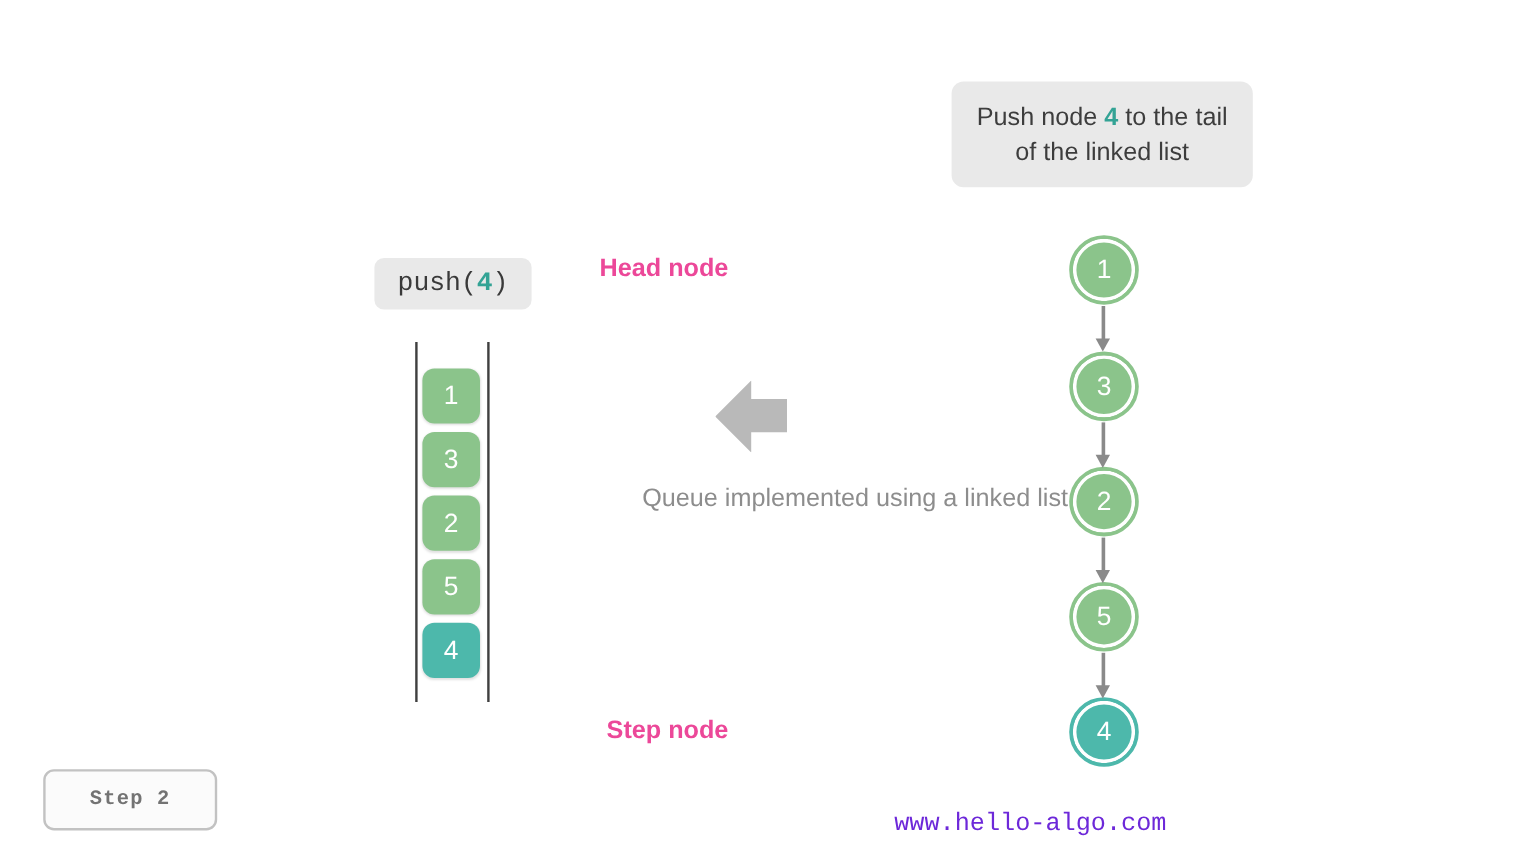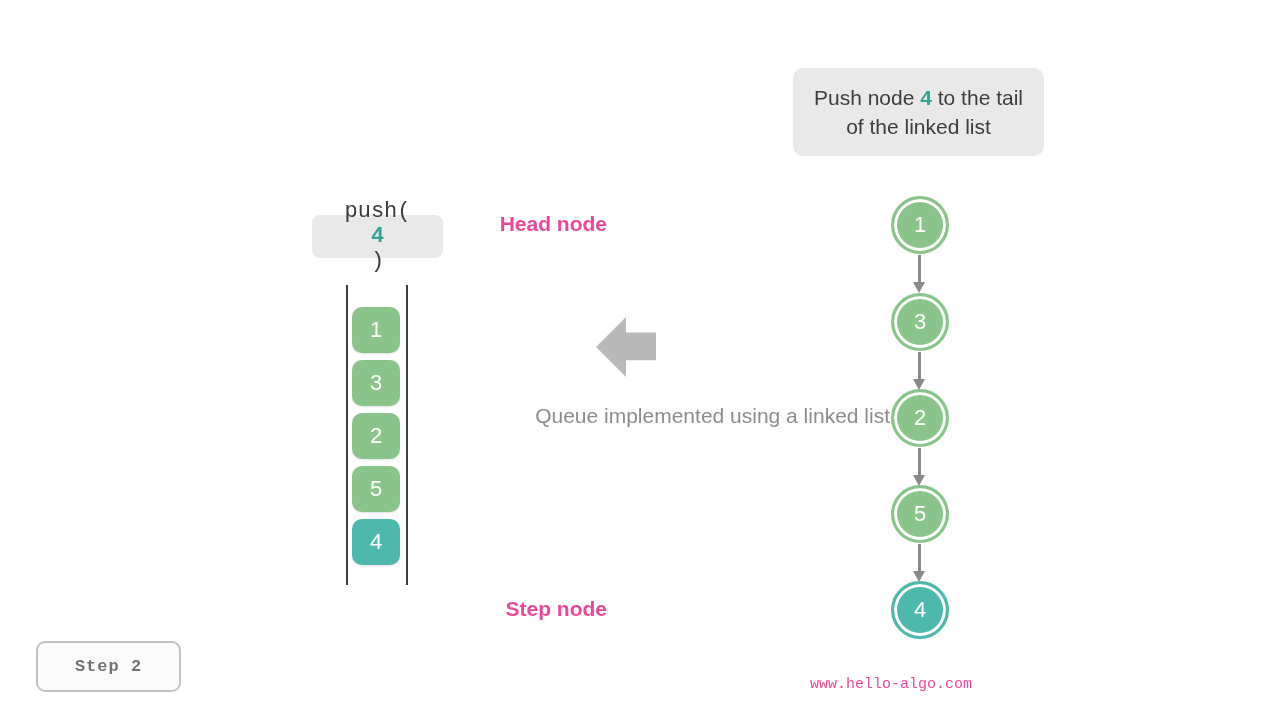--- a/index.html
+++ b/index.html
@@ -15,21 +15,21 @@
     display: flex; align-items: center; justify-content: center; text-align: center;
     font-size: 21px; line-height: 29px; color: #3d3d3d; padding: 8px 14px;
   }
   .accent-num { color: #33a395; font-weight: bold; }
 
   
   .op-chip {
     position: absolute; left: 312px; top: 215px; width: 131px; height: 43px;
     background: #e9e9e9; border-radius: 8px;
     display: flex; align-items: center; justify-content: center;
-    font-family: "Liberation Mono", monospace; font-size: 22px; color: #3a3a3a; flex-direction: column;
+    font-family: "Liberation Mono", monospace; font-size: 22px; color: #3a3a3a;
   }
   .op-chip .accent-num { color: #33a395; }
 
   
   .queue-rails {
     position: absolute; left: 346px; top: 285px; width: 62px; height: 300px;
     border-left: 2px solid #3f3f3f; border-right: 2px solid #3f3f3f;
   }
   .queue-cell {
     position: absolute; left: 352px; width: 48px; height: 46px; border-radius: 10px;
@@ -86,21 +86,21 @@
     position: absolute; left: 36px; top: 641px; width: 145px; height: 51px;
     background: #fbfbfb; border: 2px solid #c2c2c2; border-radius: 9px;
     display: flex; align-items: center; justify-content: center;
     font-family: "Liberation Mono", monospace; font-size: 17px; font-weight: bold;
     color: #737373; letter-spacing: 1px;
   }
 
   
   .watermark {
     position: absolute; right: 40px; top: 676px;
-    font-family: "Liberation Mono", monospace; font-size: 15px; color: #ec4899;
+    font-family: "Liberation Mono", monospace; font-size: 21px; color: #6d28d9;
   }
 </style>
 </head>
 <body>
 
 <div class="stage">
 
   <div class="callout">
     <div><span>Push node </span><span class="accent-num">4</span><span> to the tail of the linked list</span></div>
   </div>

